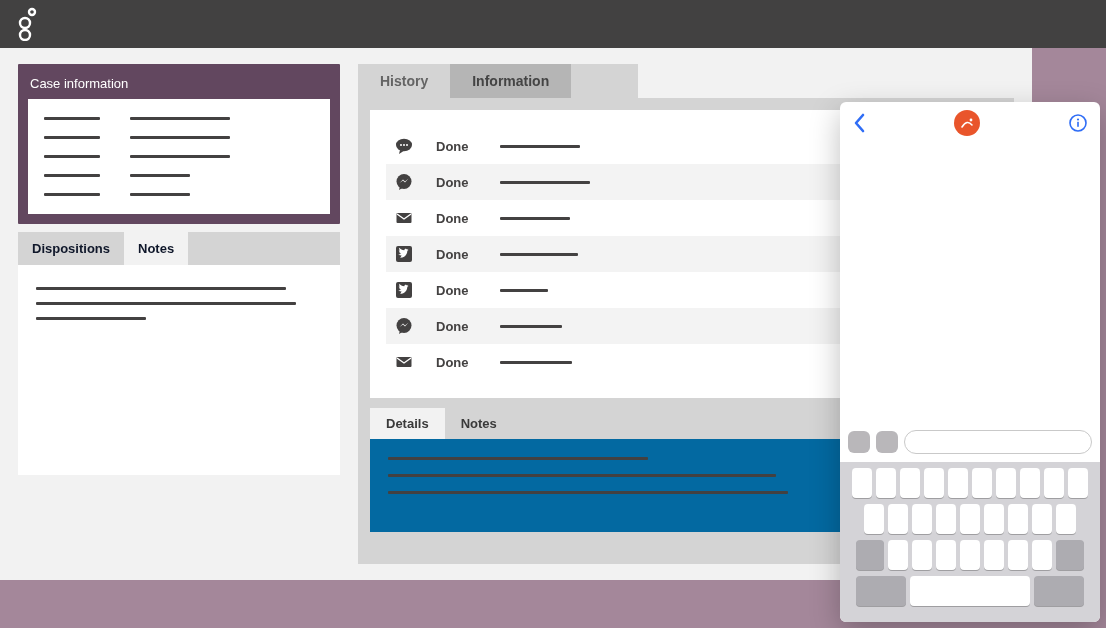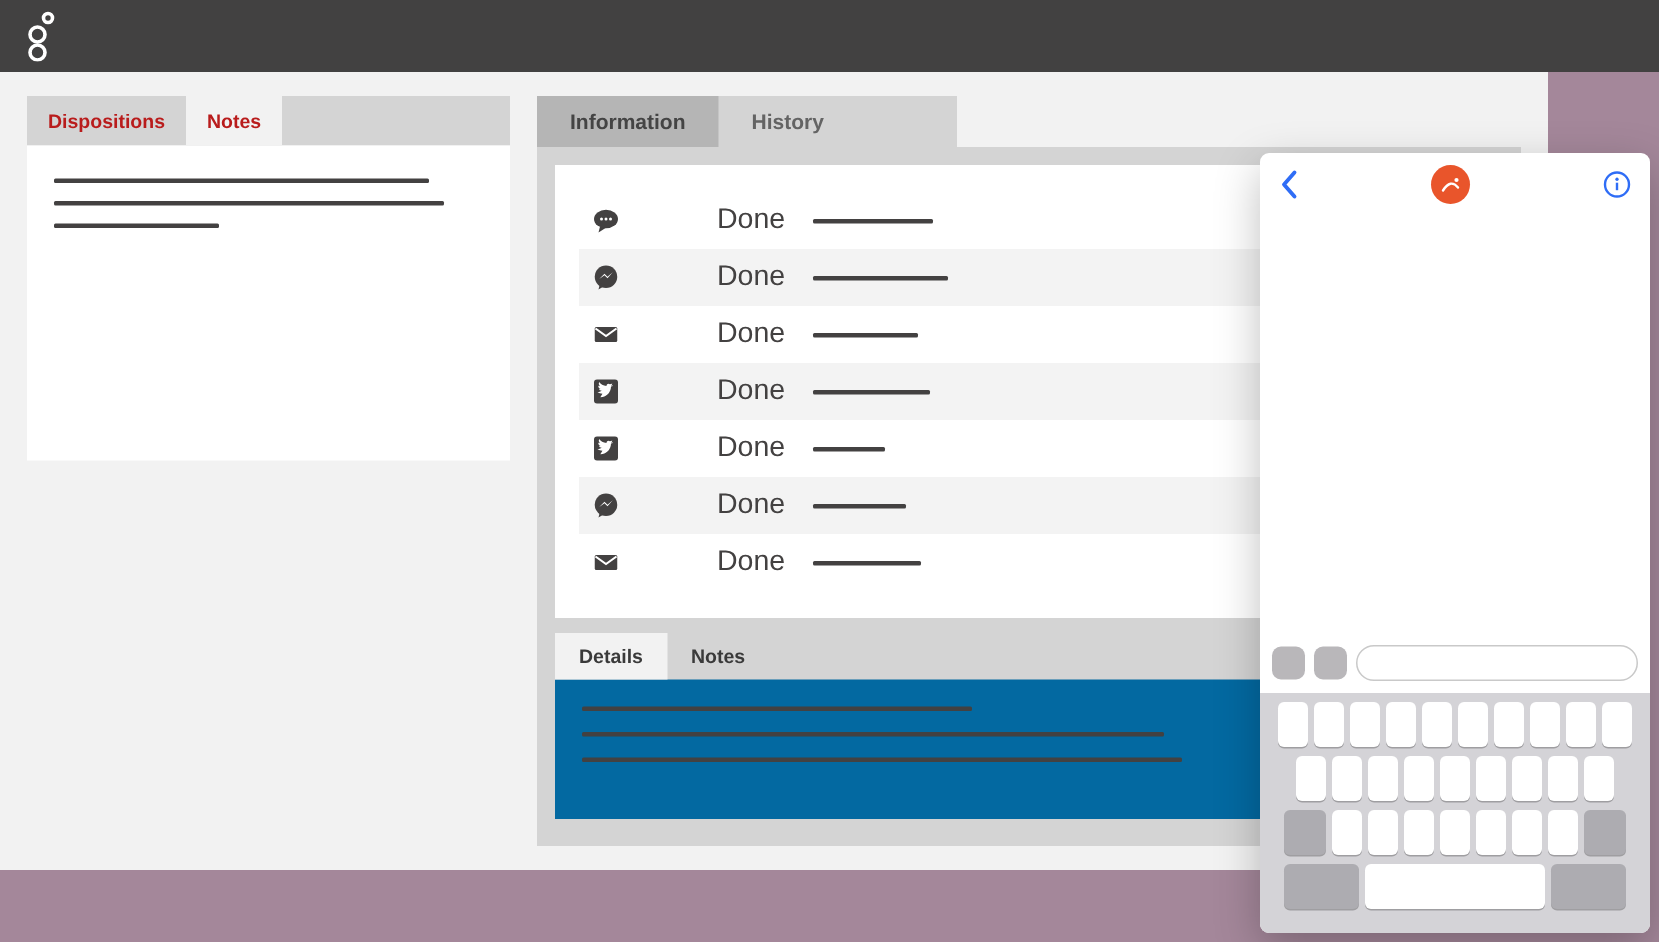--- a/index.html
+++ b/index.html
@@ -47,21 +47,21 @@
   .case-colA, .case-colB { display: flex; flex-direction: column; gap: 16px; }
   .ph-line { height: 3px; background: #434141; border-radius: 1px; }
   .case-colA .ph-line { width: 56px; }
   .case-colB .ph-line { width: 100px; }
 
   .tabs-row { display: flex; background: #d4d4d4; }
   .tab {
     padding: 9px 14px;
     font-size: 13px;
     cursor: pointer;
-    color: #b91c1c;
+    color: #0f172a;
     font-weight: bold;
   }
   .tab.active { background: #f2f2f2; }
   .tab-pane {
     background: #fff;
     min-height: 210px;
     padding: 22px 18px;
   }
   .note-line { height: 3px; background: #434141; border-radius: 1px; margin-bottom: 12px; }
   .note-line.l1 { width: 250px; }
@@ -96,21 +96,21 @@
     align-items: center;
     gap: 22px;
     padding: 8px 8px;
   }
   .row:nth-child(even){ background:#f3f3f3; }
   .row-icon {
     width: 20px; height: 20px;
     display: flex; align-items: center; justify-content: center;
     color: #434141;
   }
-  .row-status { width: 42px; font-size: 19px; color: #434141; font-weight: normal; margin-left: 42px; }
+  .row-status { width: 42px; font-size: 13px; color: #434141; font-weight: bold; }
   .row-bar { height: 3px; background: #434141; border-radius: 1px; }
 
   .details-block { background: #0369a1; }
   .detail-tabs { display: flex; background: #d4d4d4; }
   .detail-tab { padding: 8px 16px; font-size: 13px; cursor: pointer; font-weight: bold; color:#3a3a3a; }
   .detail-tab.active { background: #f2f2f2; }
   .detail-body { padding: 18px 18px 24px; }
   .detail-line { height: 3px; background: #434141; border-radius: 1px; margin-bottom: 14px; }
 
   
@@ -182,38 +182,57 @@
       <circle cx="18" cy="5" r="3" fill="none" stroke="#fff" stroke-width="2.4"></circle>
       <circle cx="11" cy="16" r="5" fill="none" stroke="#fff" stroke-width="2.4"></circle>
       <circle cx="11" cy="28" r="5" fill="none" stroke="#fff" stroke-width="2.4"></circle>
     </svg>
   </span>
 </div>
 
 <div class="app-body">
 
   <div class="left-col">
+    <div class="case-card">
+      <div class="case-title">Case information</div>
+      <div class="case-inner">
+        <div class="case-colA">
+          <div class="ph-line"></div>
+          <div class="ph-line"></div>
+          <div class="ph-line"></div>
+          <div class="ph-line"></div>
+          <div class="ph-line"></div>
+        </div>
+        <div class="case-colB">
+          <div class="ph-line"></div>
+          <div class="ph-line"></div>
+          <div class="ph-line"></div>
+          <div class="ph-line" style="width:60px"></div>
+          <div class="ph-line" style="width:60px"></div>
+        </div>
+      </div>
+    </div>
 
     <div>
       <div class="tabs-row">
         <div class="tab">Dispositions</div>
         <div class="tab active">Notes</div>
       </div>
       <div class="tab-pane">
         <div class="note-line l1"></div>
         <div class="note-line l2"></div>
         <div class="note-line l3"></div>
       </div>
     </div>
   </div>
 
   <div class="right-col">
     <div class="main-tabs">
+      <div class="main-tab">History</div>
       <div class="main-tab active">Information</div>
-      <div class="main-tab">History</div>
     </div>
     <div class="main-frame">
       <div class="info-list" id="info-list">
           <div class="row">
             <span class="row-icon">
               <svg width="20" height="20" viewBox="0 0 20 20">
                 <ellipse cx="10" cy="9" rx="8" ry="6.2" fill="#434141"></ellipse>
                 <path d="M6 14 L5 18 L10 14.8 Z" fill="#434141"></path>
                 <circle cx="7" cy="9" r="1" fill="#fff"></circle>
                 <circle cx="10" cy="9" r="1" fill="#fff"></circle>

